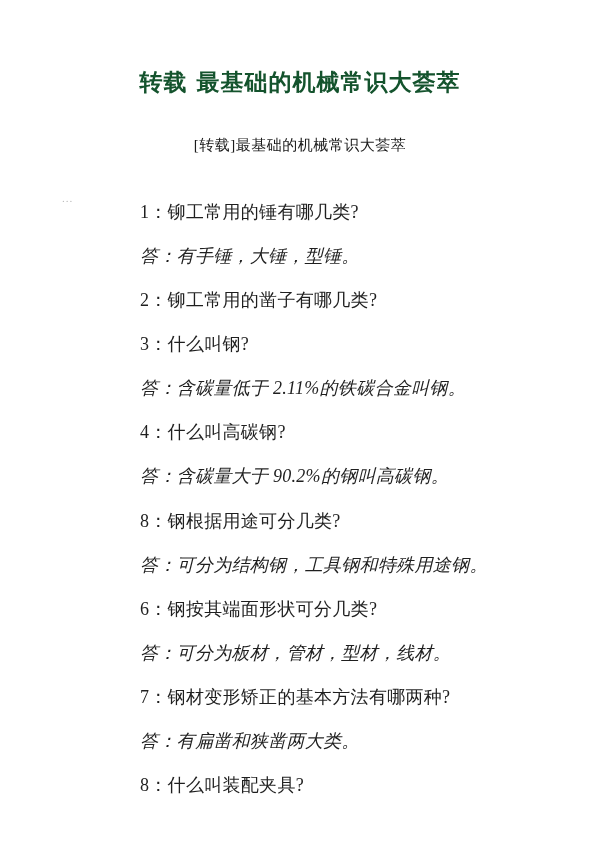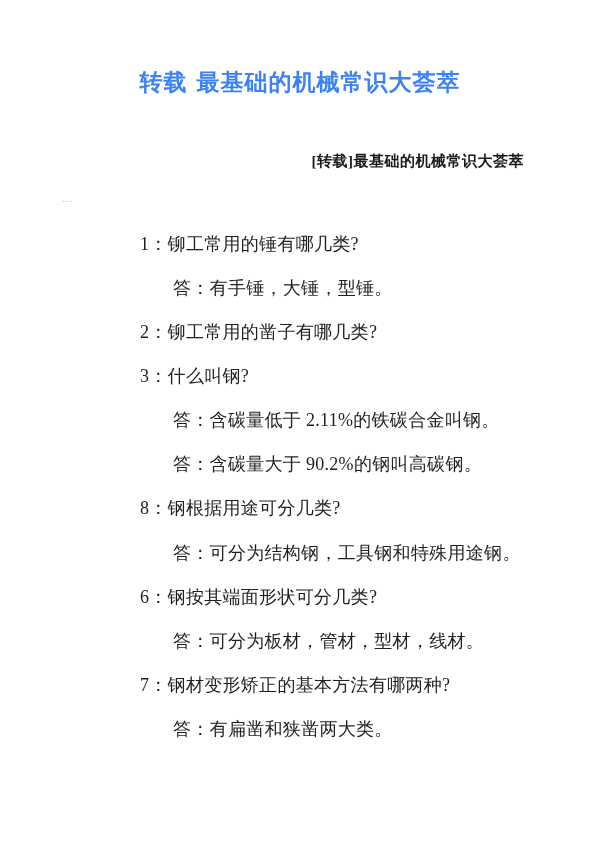--- a/index.html
+++ b/index.html
@@ -22,29 +22,29 @@
     padding: 0 60px;
   }
   .doc-title {
     margin: 0;
     padding-top: 68px;
     text-align: center;
     font-family: "DejaVu Sans", sans-serif;
     font-weight: bold;
     font-size: 23px;
     letter-spacing: 1px;
-    color: #3b82f6;
+    color: #14532d;
     line-height: 1.3;
   }
   .doc-subtitle {
-    margin: 16px;
+    margin: 0;
     padding-top: 38px;
-    text-align: right;
+    text-align: center;
     font-family: "Liberation Serif", serif;
-    font-weight: bold;
+    font-weight: normal;
     font-size: 15px;
     color: #1a1a1a;
     letter-spacing: 0.5px;
   }
   .ellipsis-mark {
     position: absolute;
     left: 62px;
     top: 192px;
     font-size: 11px;
     color: #b9b9b9;
@@ -56,42 +56,45 @@
   }
   .para {
     margin: 0 0 18px 80px;
     font-family: "Liberation Serif", serif;
     font-size: 18px;
     line-height: 1.45;
     color: #1f1f1f;
     letter-spacing: 0.3px;
   }
   .para.answer {
-    margin-left: 113px;
+    margin-left: 80px;
+    font-style: italic;
   }
 </style>
 </head>
 <body>
 
 <div class="page">
 
   <h1 class="doc-title">转载 最基础的机械常识大荟萃</h1>
 
   <h2 class="doc-subtitle">[转载]最基础的机械常识大荟萃</h2>
 
   <div class="ellipsis-mark">...</div>
 
   <div class="body-block">
     <p class="para">1：铆工常用的锤有哪几类?</p>
     <p class="para answer">答：有手锤，大锤，型锤。</p>
     <p class="para">2：铆工常用的凿子有哪几类?</p>
     <p class="para">3：什么叫钢?</p>
     <p class="para answer">答：含碳量低于 2.11%的铁碳合金叫钢。</p>
+    <p class="para">4：什么叫高碳钢?</p>
     <p class="para answer">答：含碳量大于 90.2%的钢叫高碳钢。</p>
     <p class="para">8：钢根据用途可分几类?</p>
     <p class="para answer">答：可分为结构钢，工具钢和特殊用途钢。</p>
     <p class="para">6：钢按其端面形状可分几类?</p>
     <p class="para answer">答：可分为板材，管材，型材，线材。</p>
     <p class="para">7：钢材变形矫正的基本方法有哪两种?</p>
     <p class="para answer">答：有扁凿和狭凿两大类。</p>
+    <p class="para">8：什么叫装配夹具?</p>
   </div>
 
 </div>
 
 </body></html>

